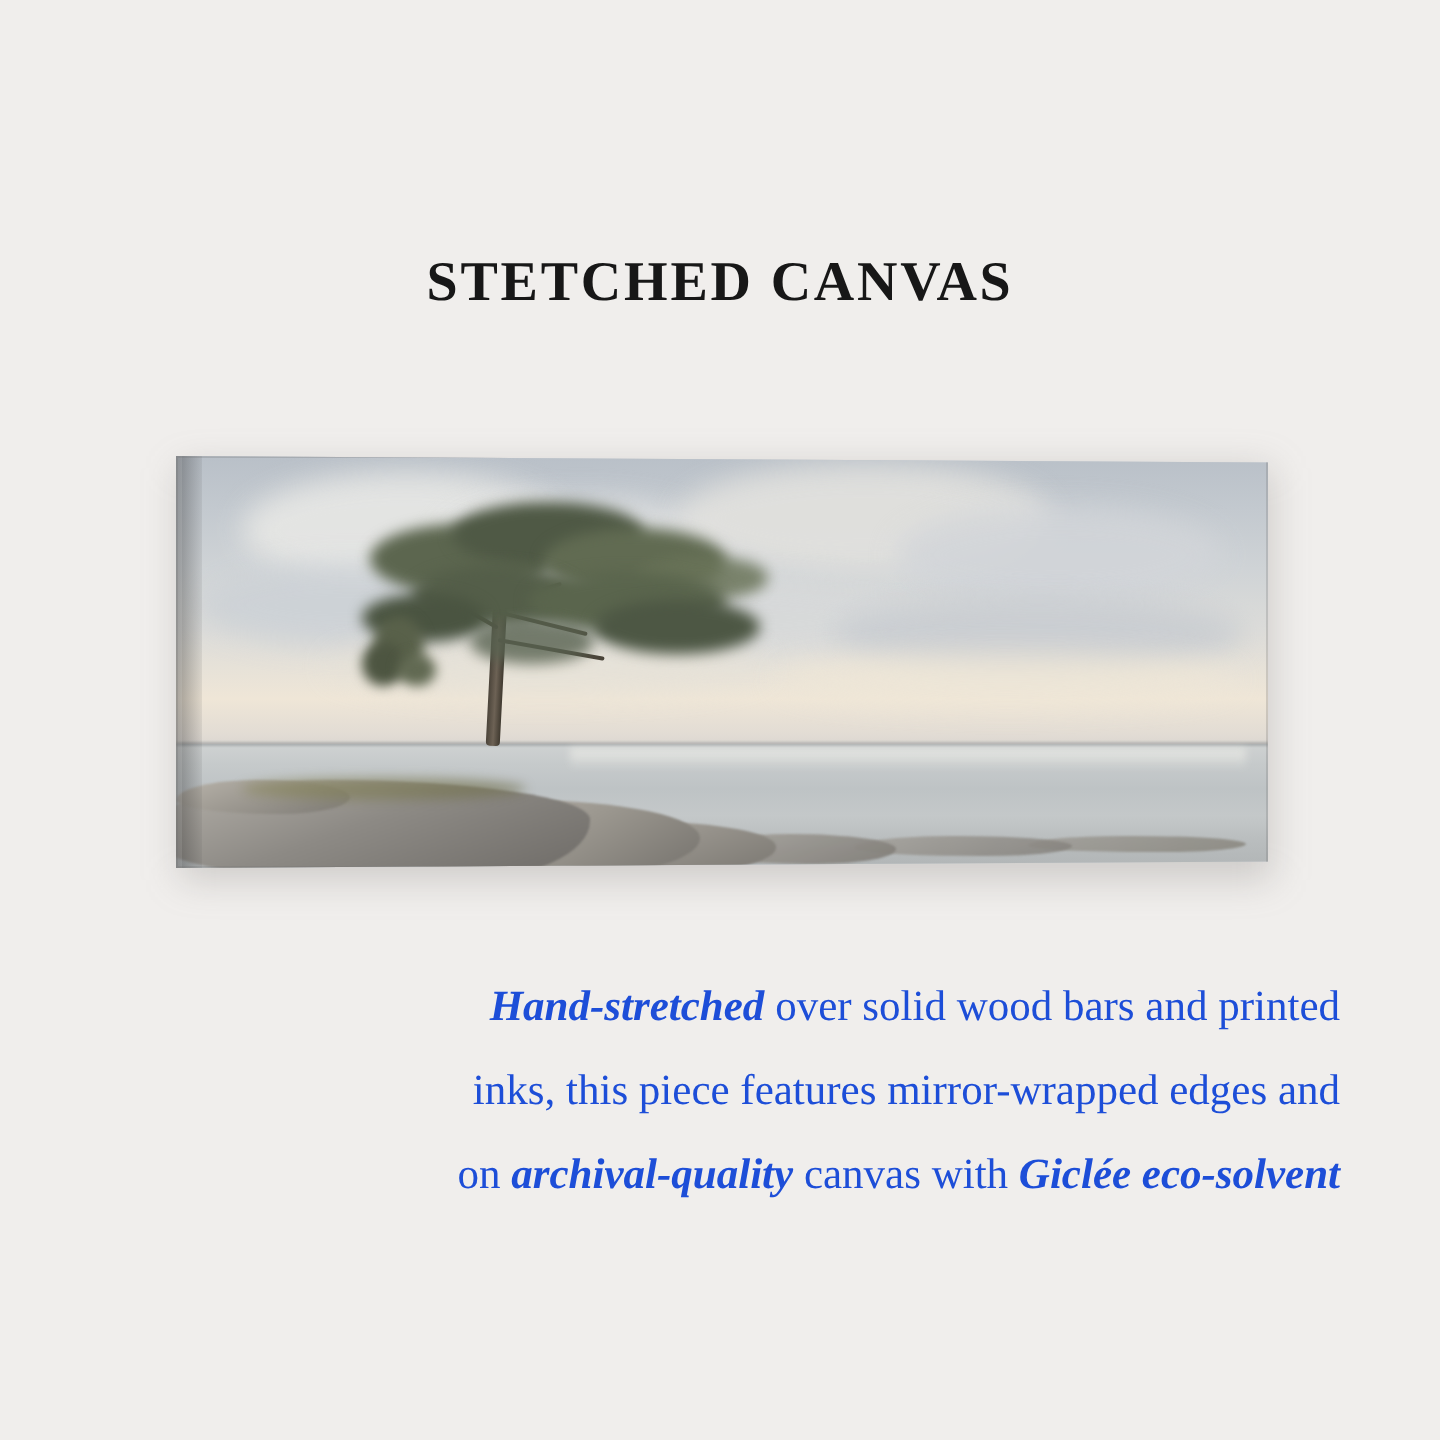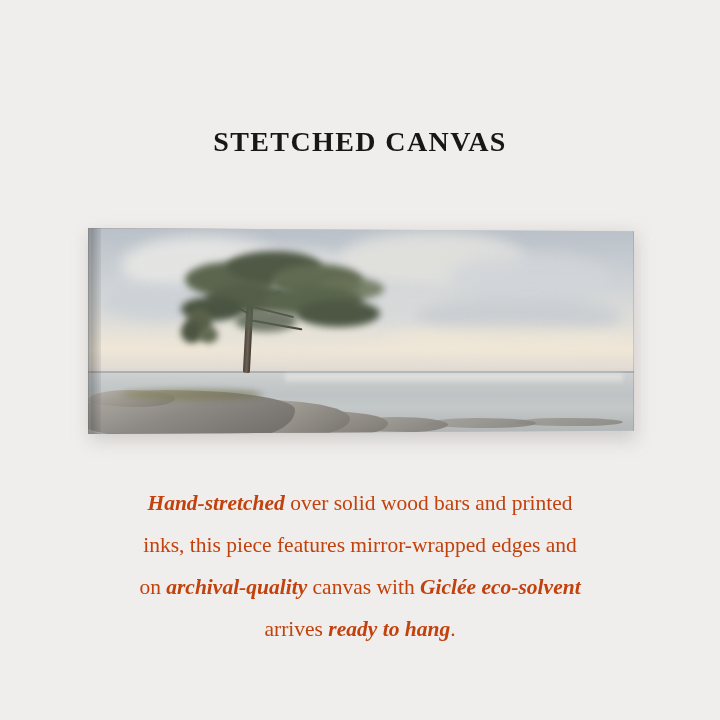--- a/index.html
+++ b/index.html
@@ -277,25 +277,25 @@
   .art-frame {
     clip-path: polygon(0 0, 100% 1.6%, 100% 98.4%, 0 100%);
   }
 
   
   .desc {
     position: absolute;
     left: 50px;
     top: 482px;
     width: 620px;
-    text-align: center;
+    text-align: right;
     font-family: "Liberation Serif", serif;
     font-size: 21.5px;
     line-height: 42px;
-    color: #c2410c;
+    color: #1d4ed8;
   }
   .desc em {
     font-style: italic;
     font-weight: bold;
   }
   .desc .line { display: block; white-space: nowrap; }
 </style>
 </head>
 <body>
 
@@ -359,16 +359,15 @@
       <div class="edge"></div>
       <div class="edge-hi"></div>
       <div class="art-border"></div>
     </div>
   </div>
 
   <div class="desc">
       <span class="line"><em>Hand-stretched</em><span> over solid wood bars and printed</span></span>
       <span class="line"><span>inks, this piece features mirror-wrapped edges and</span></span>
       <span class="line"><span>on </span><em>archival-quality</em><span> canvas with </span><em>Giclée eco-solvent</em></span>
-      <span class="line"><span>arrives </span><em>ready to hang</em><span>.</span></span>
     </div>
 
 </div>
 
 </body></html>

